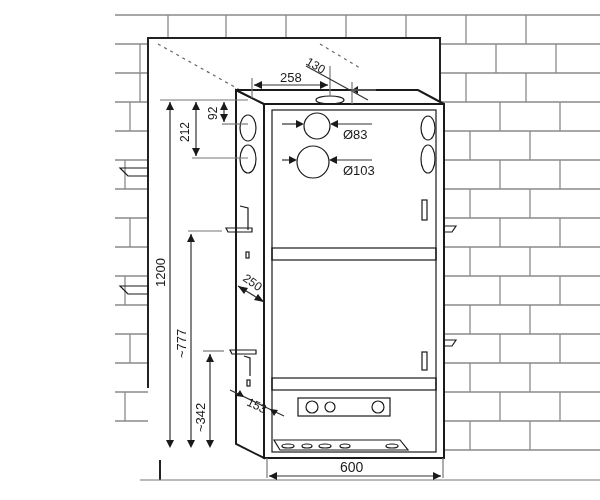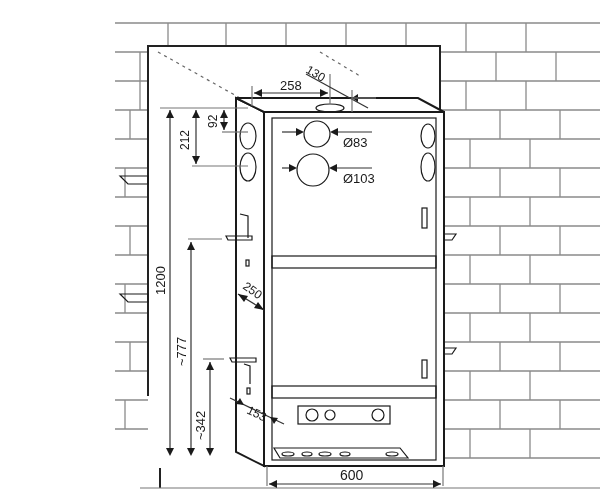--- a/index.html
+++ b/index.html
@@ -1,17 +1,17 @@
 <!DOCTYPE html>
 <html><head>
 <meta charset="utf-8">
 <style>
   html, body { margin: 0; padding: 0; background: #ffffff; }
   body { width: 600px; height: 500px; overflow: hidden; position: relative; }
-  #canvas { position: absolute; left: 0; top: 8px; width: 600px; height: 384px; }
+  #canvas { position: absolute; left: 0; top: 0; width: 600px; height: 384px; }
   svg text { font-family: "Liberation Sans", sans-serif; fill: #1a1a1a; }
   .brick { stroke: #8a8a8a; stroke-width: 1.3; fill: none; }
   .wall { stroke: #222; stroke-width: 2; fill: #fff; }
   .box { stroke: #1a1a1a; stroke-width: 2; fill: #fff; }
   .thin { stroke: #1a1a1a; stroke-width: 1.2; fill: none; }
   .dim { stroke: #333; stroke-width: 1.2; fill: none; }
   .ext { stroke: #777; stroke-width: 1.2; fill: none; }
   .dash { stroke: #666; stroke-width: 1.2; stroke-dasharray: 3 4; fill: none; }
 </style>
 </head>

